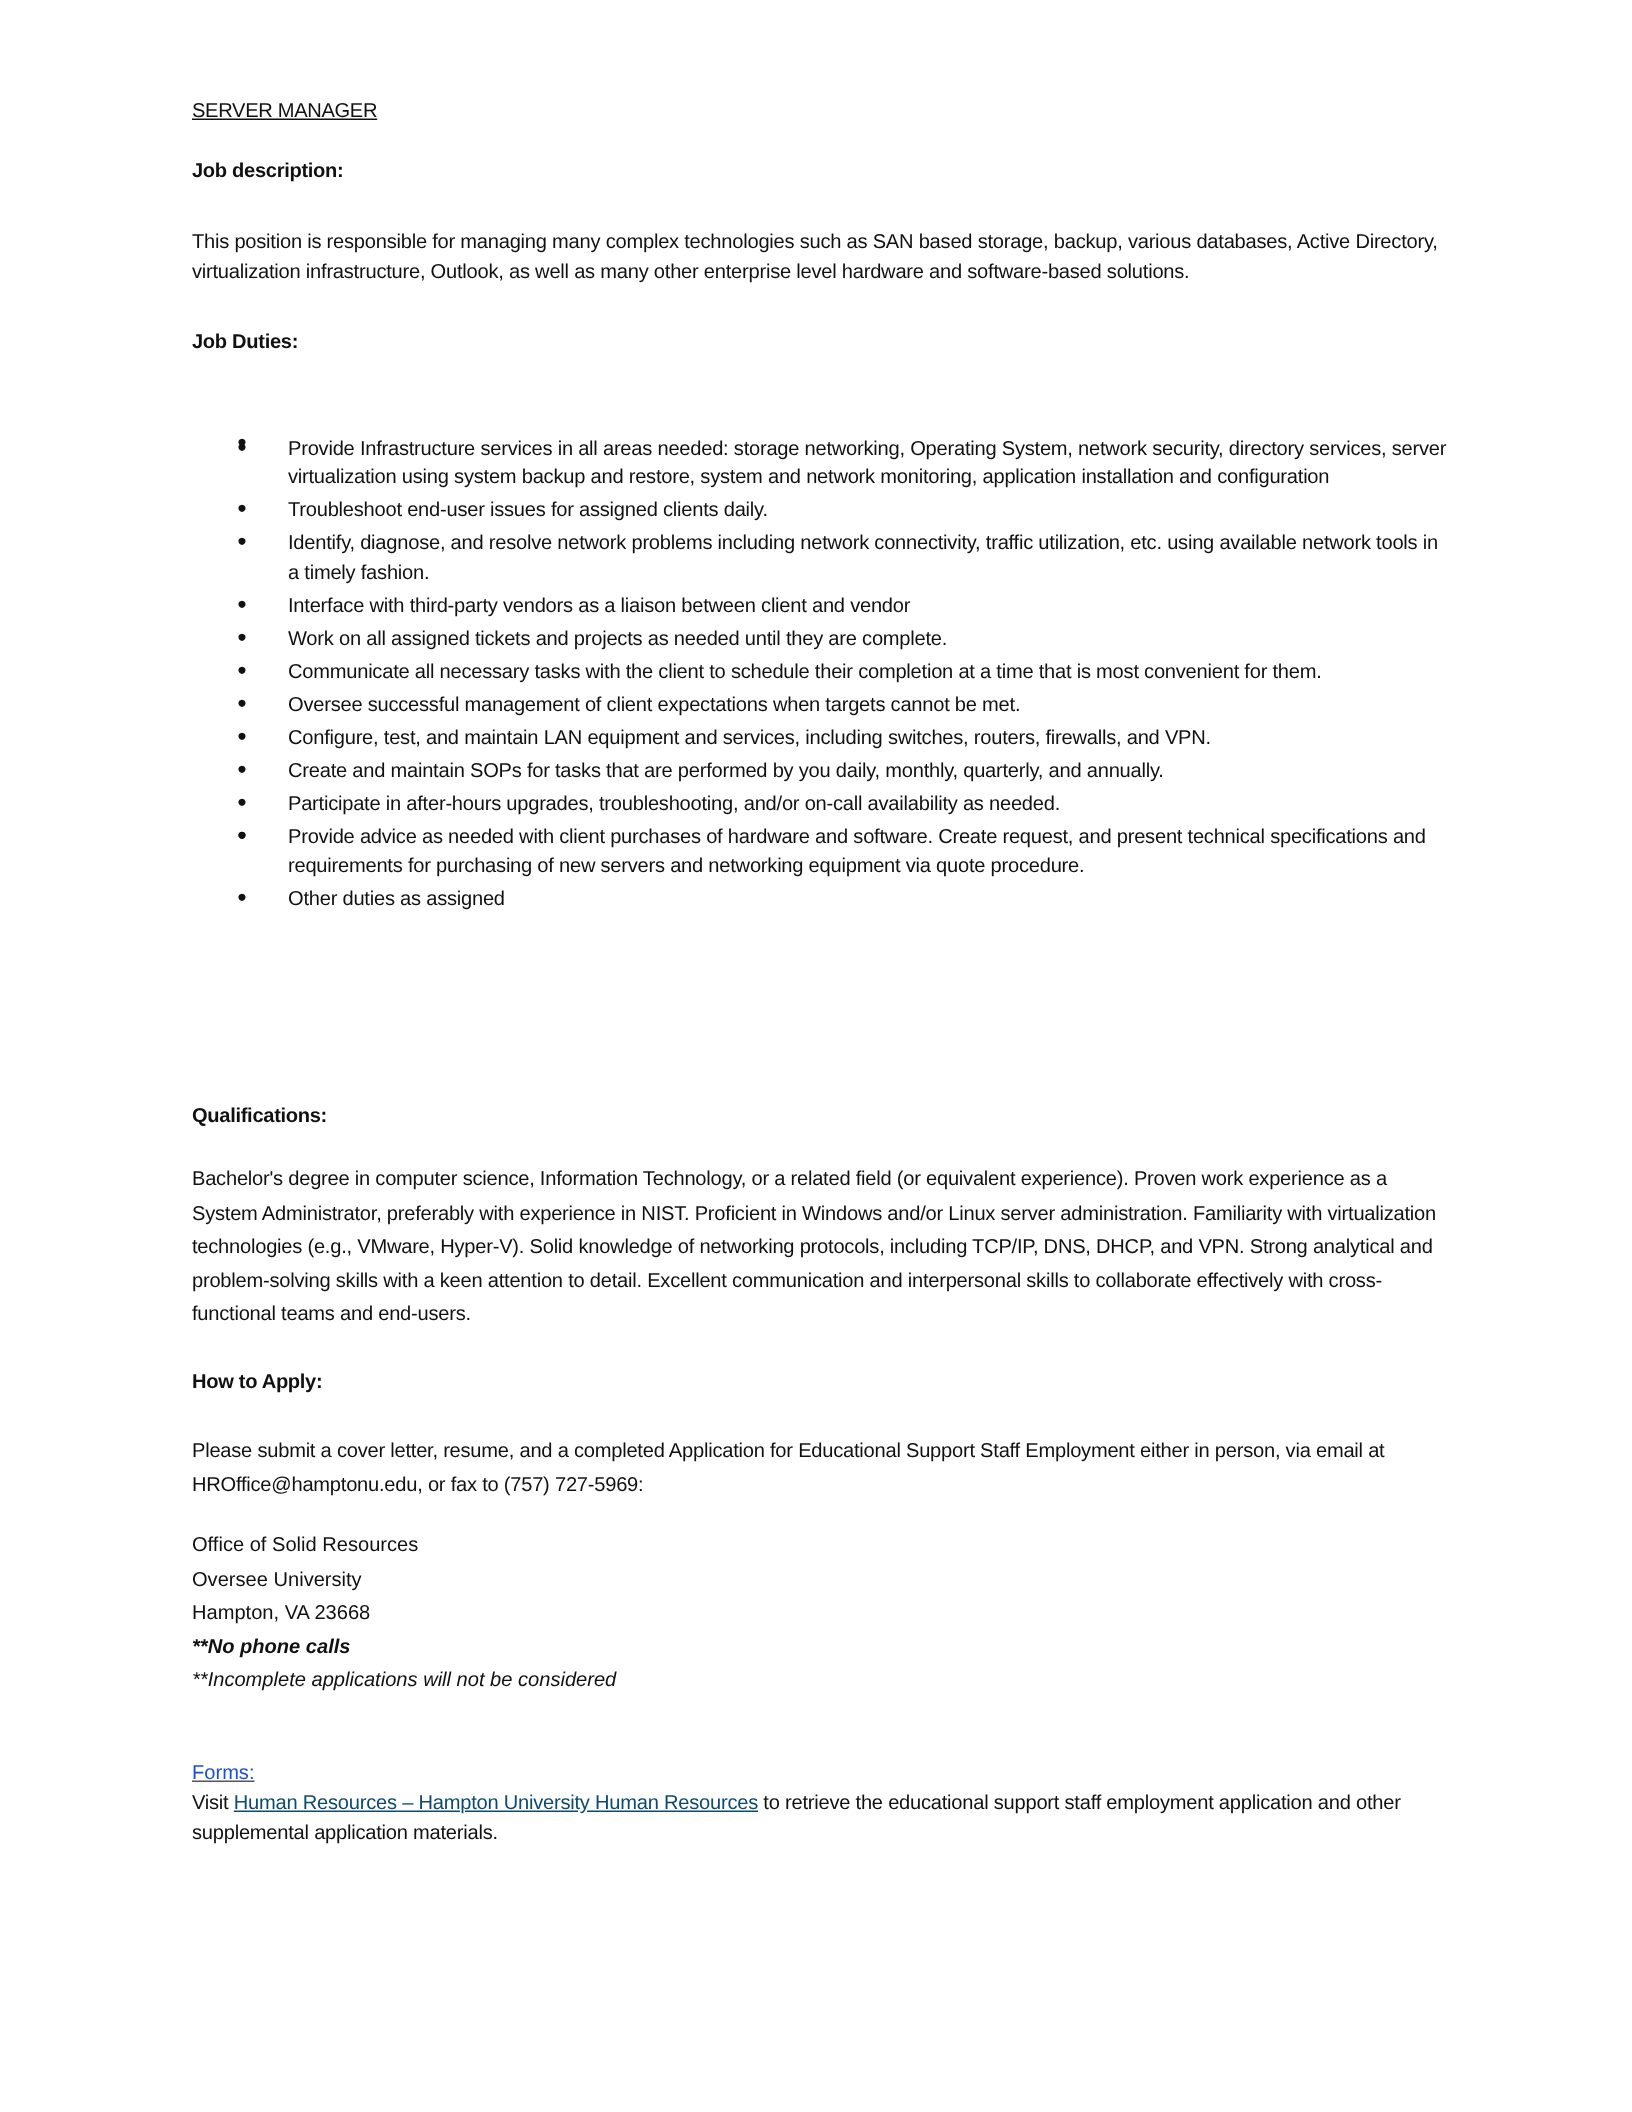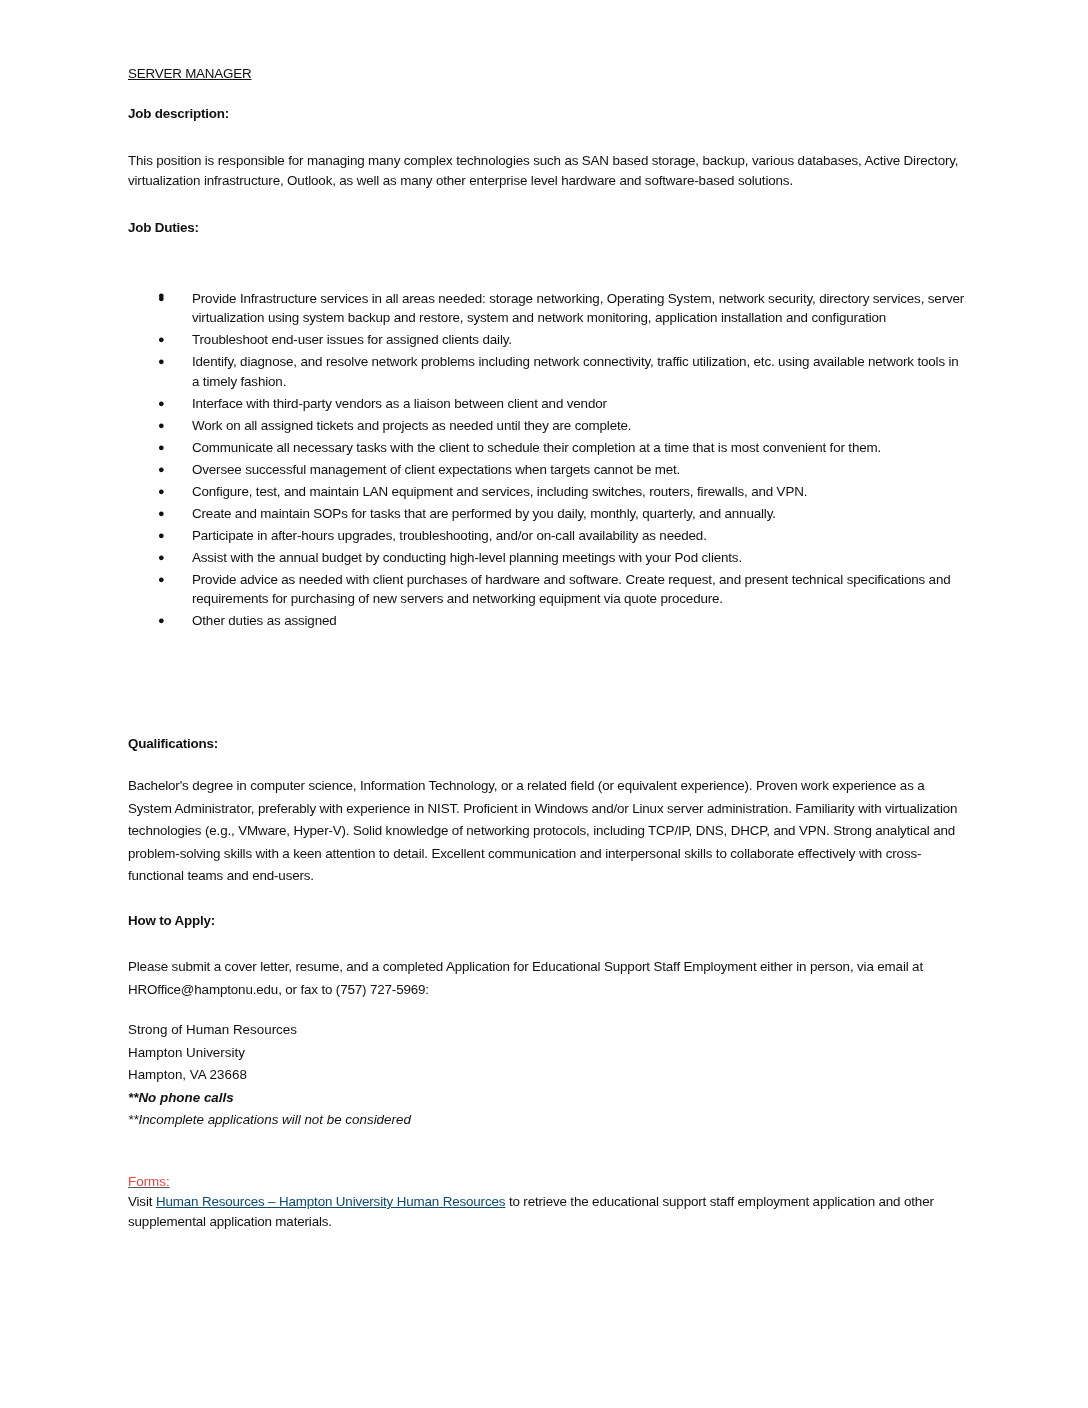--- a/index.html
+++ b/index.html
@@ -11,21 +11,21 @@
   .h { font-weight: bold; letter-spacing: -0.2px; }
   .para { position: absolute; left: 0; width: 840px; line-height: 20px; letter-spacing: -0.15px; }
   .para2 { position: absolute; left: 0; width: 840px; line-height: 22.5px; letter-spacing: -0.15px; }
   ul.duties { position: absolute; left: 0; top: 286px; margin: 0; padding: 0; list-style: none; width: 840px; }
   ul.duties li { position: relative; padding-left: 64px; line-height: 19.5px; margin-bottom: 2.5px; letter-spacing: -0.15px; }
   ul.duties li .bullet { position: absolute; left: 30px; top: 0; font-size: 11px; }
   .addr { position: absolute; left: 0; line-height: 22.5px; }
   .addr div { height: 22.5px; }
   .ital { font-style: italic; font-weight: bold; }
   .ital2 { font-style: italic; }
-  .forms-label { text-decoration: underline; text-decoration-color: #555; color: #ef4444; }
+  .forms-label { text-decoration: underline; text-decoration-color: #555; color: #1d4ed8; }
   a.link { color: #0c4a6e; text-decoration: underline; }
 </style>
 </head>
 <body>
 
 <div class="page">
 
   <div class="abs title">SERVER MANAGER</div>
 
   <div class="abs h" style="top:106px;">Job description:</div>
@@ -38,34 +38,34 @@
     <li><span class="bullet">●</span><span>Provide Infrastructure services in all areas needed: storage networking, Operating System, network security, directory services, server virtualization using system backup and restore, system and network monitoring, application installation and configuration</span></li>
     <li><span class="bullet">●</span><span>Troubleshoot end-user issues for assigned clients daily.</span></li>
     <li><span class="bullet">●</span><span>Identify, diagnose, and resolve network problems including network connectivity, traffic utilization, etc. using available network tools in a timely fashion.</span></li>
     <li><span class="bullet">●</span><span>Interface with third-party vendors as a liaison between client and vendor</span></li>
     <li><span class="bullet">●</span><span>Work on all assigned tickets and projects as needed until they are complete.</span></li>
     <li><span class="bullet">●</span><span>Communicate all necessary tasks with the client to schedule their completion at a time that is most convenient for them.</span></li>
     <li><span class="bullet">●</span><span>Oversee successful management of client expectations when targets cannot be met.</span></li>
     <li><span class="bullet">●</span><span>Configure, test, and maintain LAN equipment and services, including switches, routers, firewalls, and VPN.</span></li>
     <li><span class="bullet">●</span><span>Create and maintain SOPs for tasks that are performed by you daily, monthly, quarterly, and annually.</span></li>
     <li><span class="bullet">●</span><span>Participate in after-hours upgrades, troubleshooting, and/or on-call availability as needed.</span></li>
-    <li><span class="bullet">●</span><span>Assist with the annual budget by conducting high-level planning meetings with your Pod clients.</span></li>
+    <li><span class="bullet">●</span></li>
     <li><span class="bullet">●</span><span>Provide advice as needed with client purchases of hardware and software. Create request, and present technical specifications and requirements for purchasing of new servers and networking equipment via quote procedure.</span></li>
     <li><span class="bullet">●</span><span>Other duties as assigned</span></li>
   </ul>
 
   <div class="abs h" style="top:736px;">Qualifications:</div>
   <div class="para2" style="top:775px;">Bachelor's degree in computer science, Information Technology, or a related field (or equivalent experience). Proven work experience as a System Administrator, preferably with experience in NIST. Proficient in Windows and/or Linux server administration. Familiarity with virtualization technologies (e.g., VMware, Hyper-V). Solid knowledge of networking protocols, including TCP/IP, DNS, DHCP, and VPN. Strong analytical and problem-solving skills with a keen attention to detail. Excellent communication and interpersonal skills to collaborate effectively with cross-functional teams and end-users.</div>
 
   <div class="abs h" style="top:913px;">How to Apply:</div>
   <div class="para2" style="top:956px;">Please submit a cover letter, resume, and a completed Application for Educational Support Staff Employment either in person, via email at HROffice@hamptonu.edu, or fax to (757) 727-5969:</div>
 
   <div class="addr" style="top:1019px;">
-    <div>Strong of Human Resources</div>
-    <div>Hampton University</div>
+    <div>Office of Solid Resources</div>
+    <div>Oversee University</div>
     <div>Hampton, VA 23668</div>
     <div class="ital">**No phone calls</div>
     <div class="ital2">**Incomplete applications will not be considered</div>
   </div>
 
   <div class="abs forms-label" style="top:1174px;">Forms:</div>
   <div class="para" style="top:1192px;">
     <span>Visit </span><a class="link" href="#">Human Resources – Hampton University Human Resources</a><span> to retrieve the educational support staff employment application and other supplemental application materials.</span>
   </div>
 

